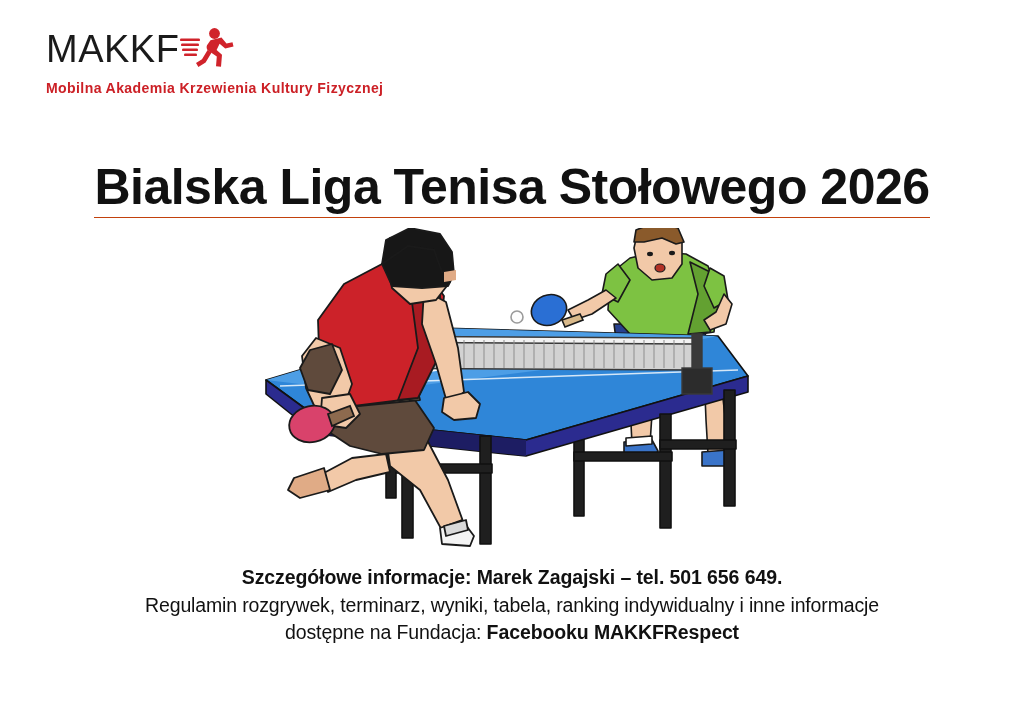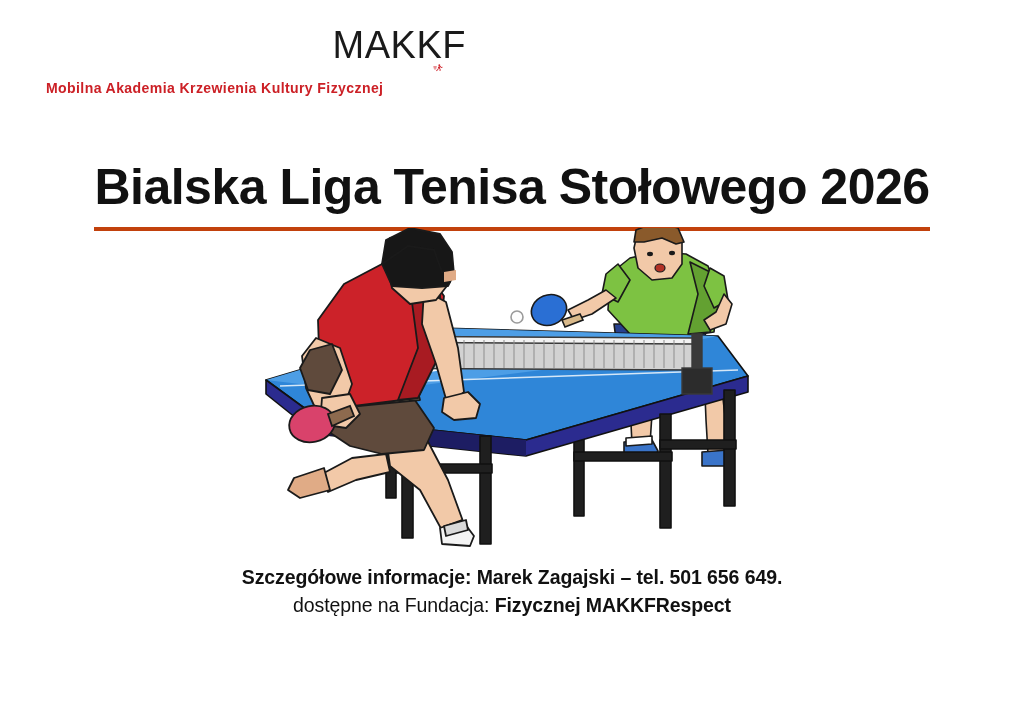--- a/index.html
+++ b/index.html
@@ -25,23 +25,22 @@
   
   #logo-block {
     position: absolute;
     left: 46px;
     top: 26px;
     width: 420px;
     height: 80px;
   }
   #logo-wordmark {
     display: flex;
-    align-items: flex-end;
+    align-items: center;
     height: 46px;
-    flex-direction: column;
   }
   .logo-word {
     font-family: "Liberation Sans", sans-serif;
     font-size: 38px;
     font-weight: 400;
     letter-spacing: 0.5px;
     color: #1a1a1a;
     line-height: 1;
     white-space: nowrap;
   }
@@ -72,22 +71,22 @@
     text-align: center;
     font-family: "Liberation Sans", sans-serif;
     font-size: 50px;
     font-weight: 700;
     color: #111111;
     letter-spacing: -0.5px;
     white-space: nowrap;
     line-height: 1.08;
   }
   #poster-title .ul {
-    border-bottom: 4px solid #c2410c;
-    padding-bottom: 13px;
+    border-bottom: 1px solid #c2410c;
+    padding-bottom: 3px;
     display: inline-block;
   }
 
   
   #illustration-wrap {
     position: absolute;
     left: 258px;
     top: 228px;
     width: 500px;
     height: 330px;
@@ -293,18 +292,19 @@
 
       <g stroke="#1a1a1a" stroke-width="1.8">
         <ellipse cx="54" cy="196" rx="23" ry="18" transform="rotate(-12 54 196)" fill="#d9426b"></ellipse>
         <path d="M70 186 L92 178 L96 188 L74 198 Z" fill="#8d6a4e"></path>
       </g>
     </svg>
   </div>
 
   <div id="footer-block">
     <div class="footer-line" id="footer-line-1">Szczegółowe informacje: Marek Zagajski – tel. 501 656 649.</div>
+    <div class="footer-line" id="footer-line-2">Regulamin rozgrywek, terminarz, wyniki, tabela, ranking indywidualny i inne informacje</div>
     <div class="footer-line" id="footer-line-3">
-      <span>dostępne na Fundacja: </span><span class="fb-bold">Fizycznej MAKKFRespect</span>
+      <span>dostępne na Fundacja: </span><span class="fb-bold">Facebooku MAKKFRespect</span>
     </div>
   </div>
 
 </div>
 
 </body></html>

